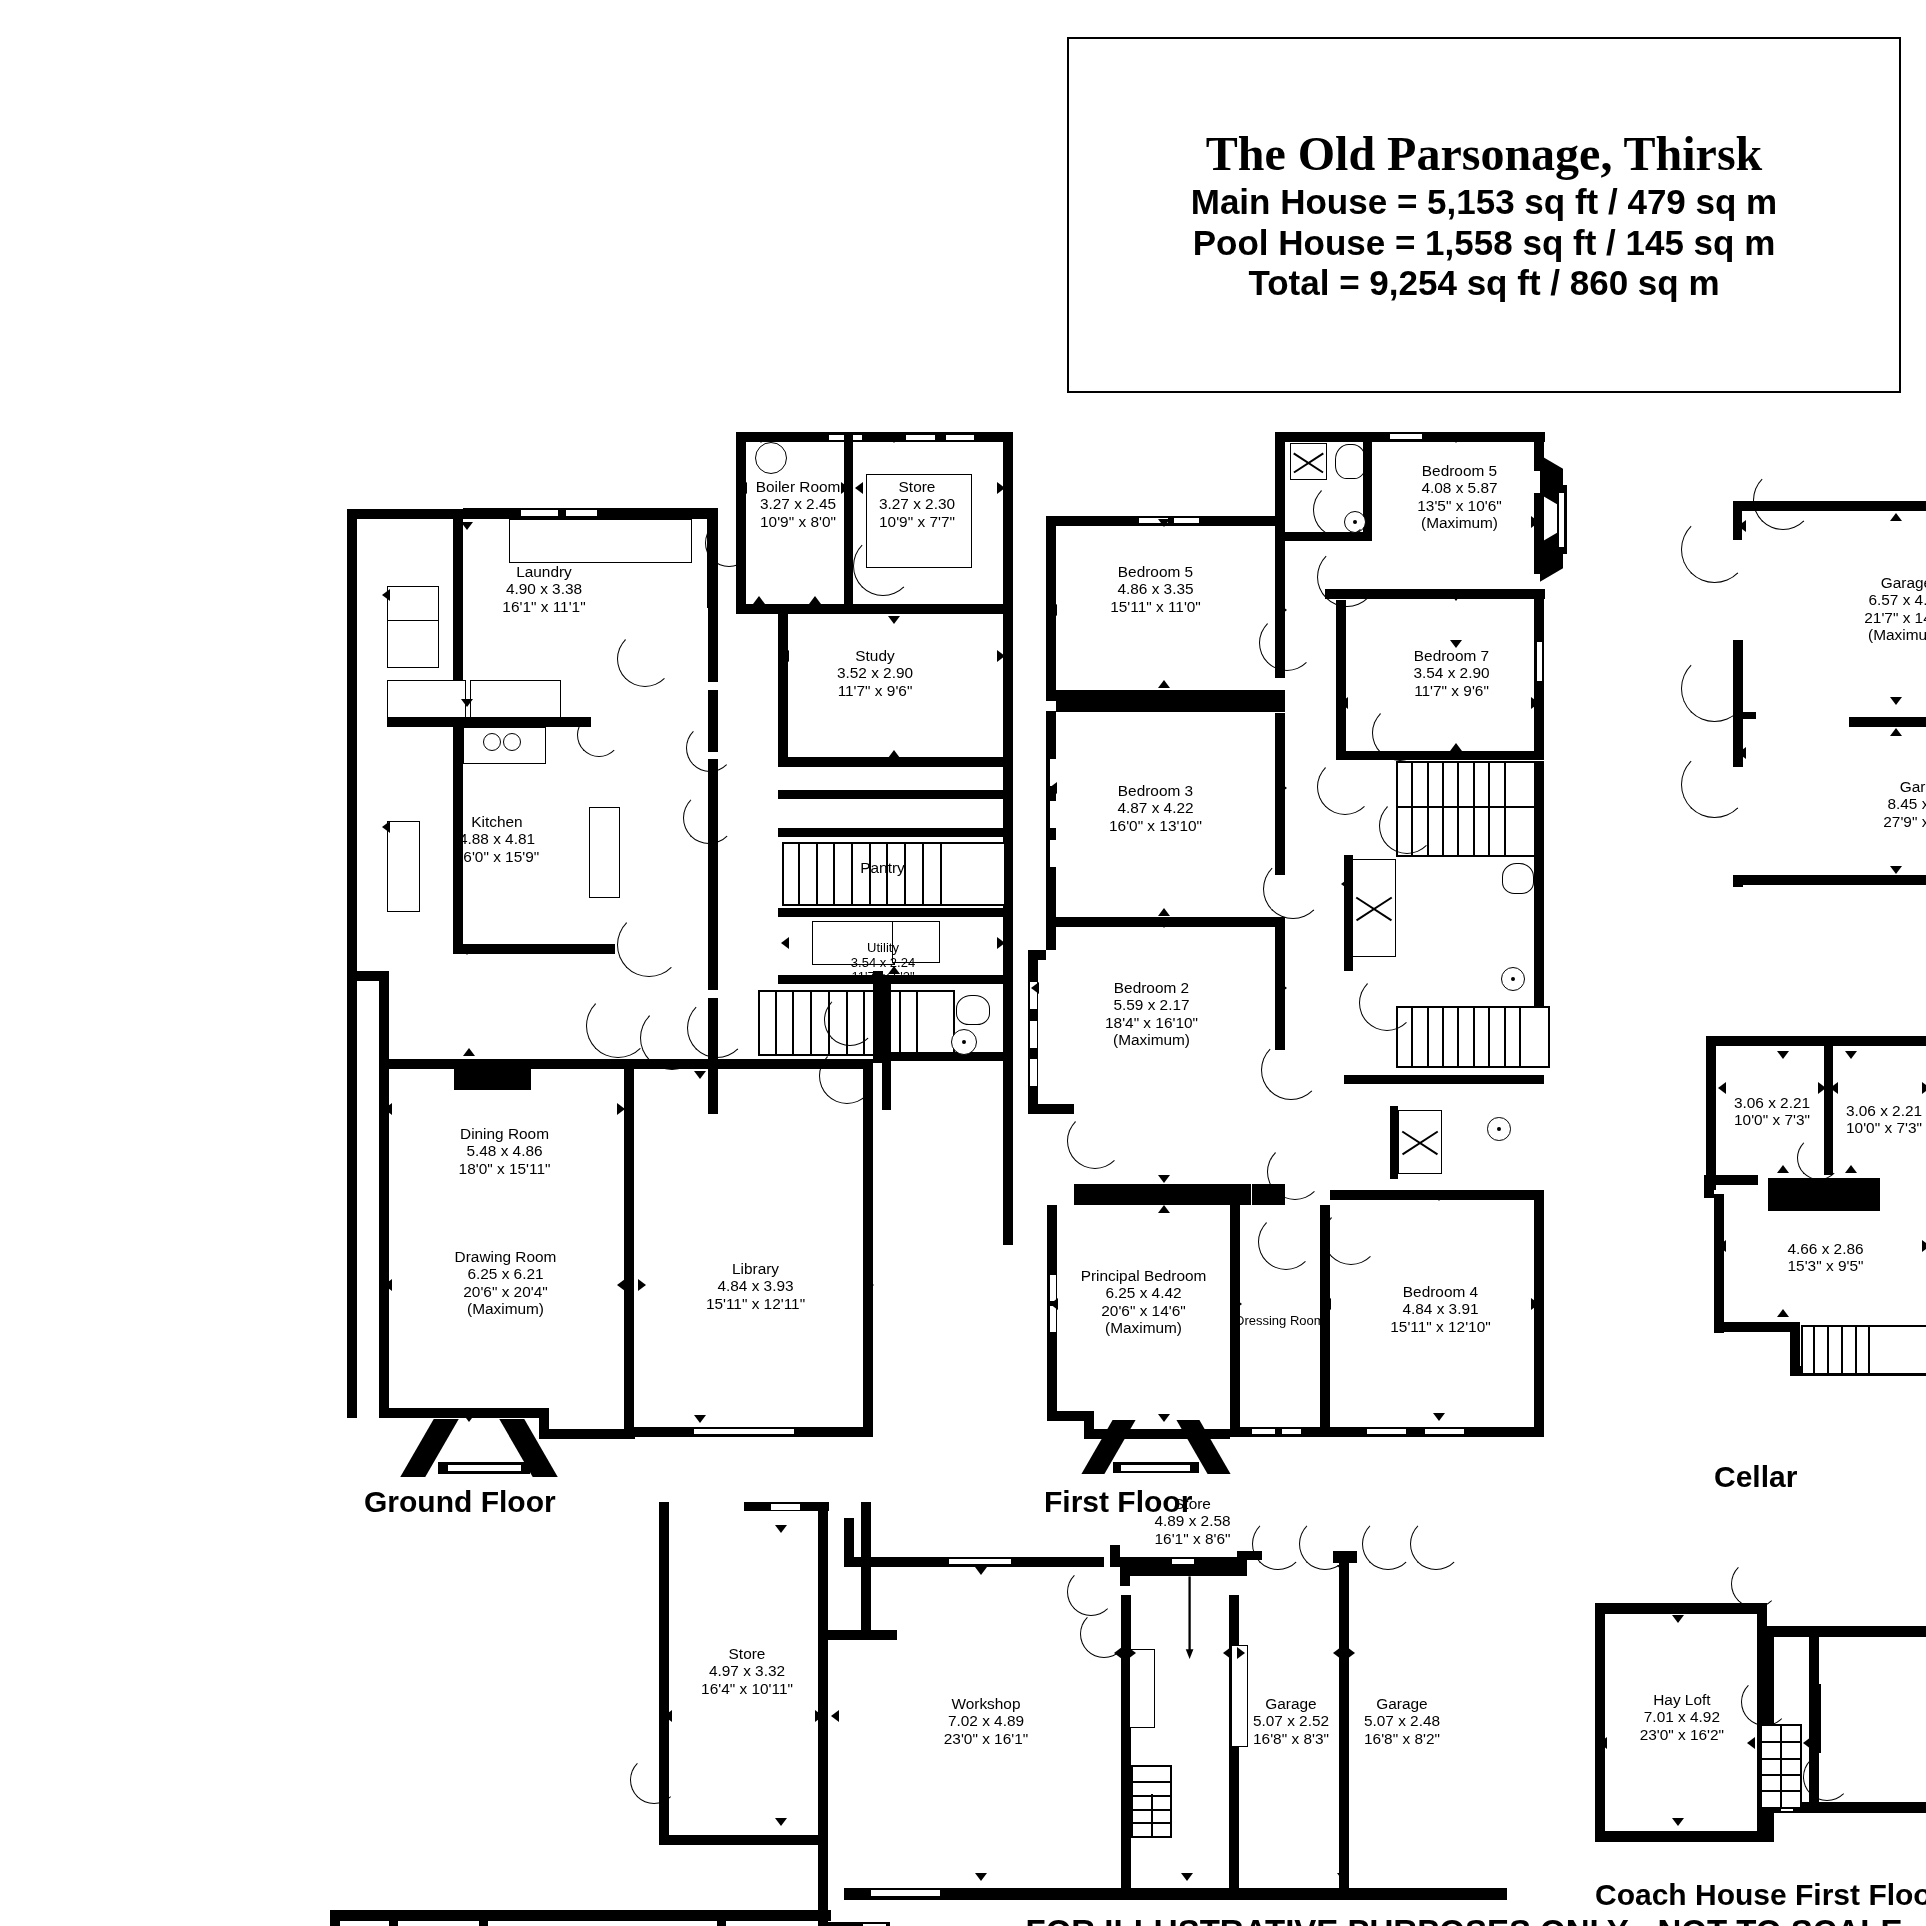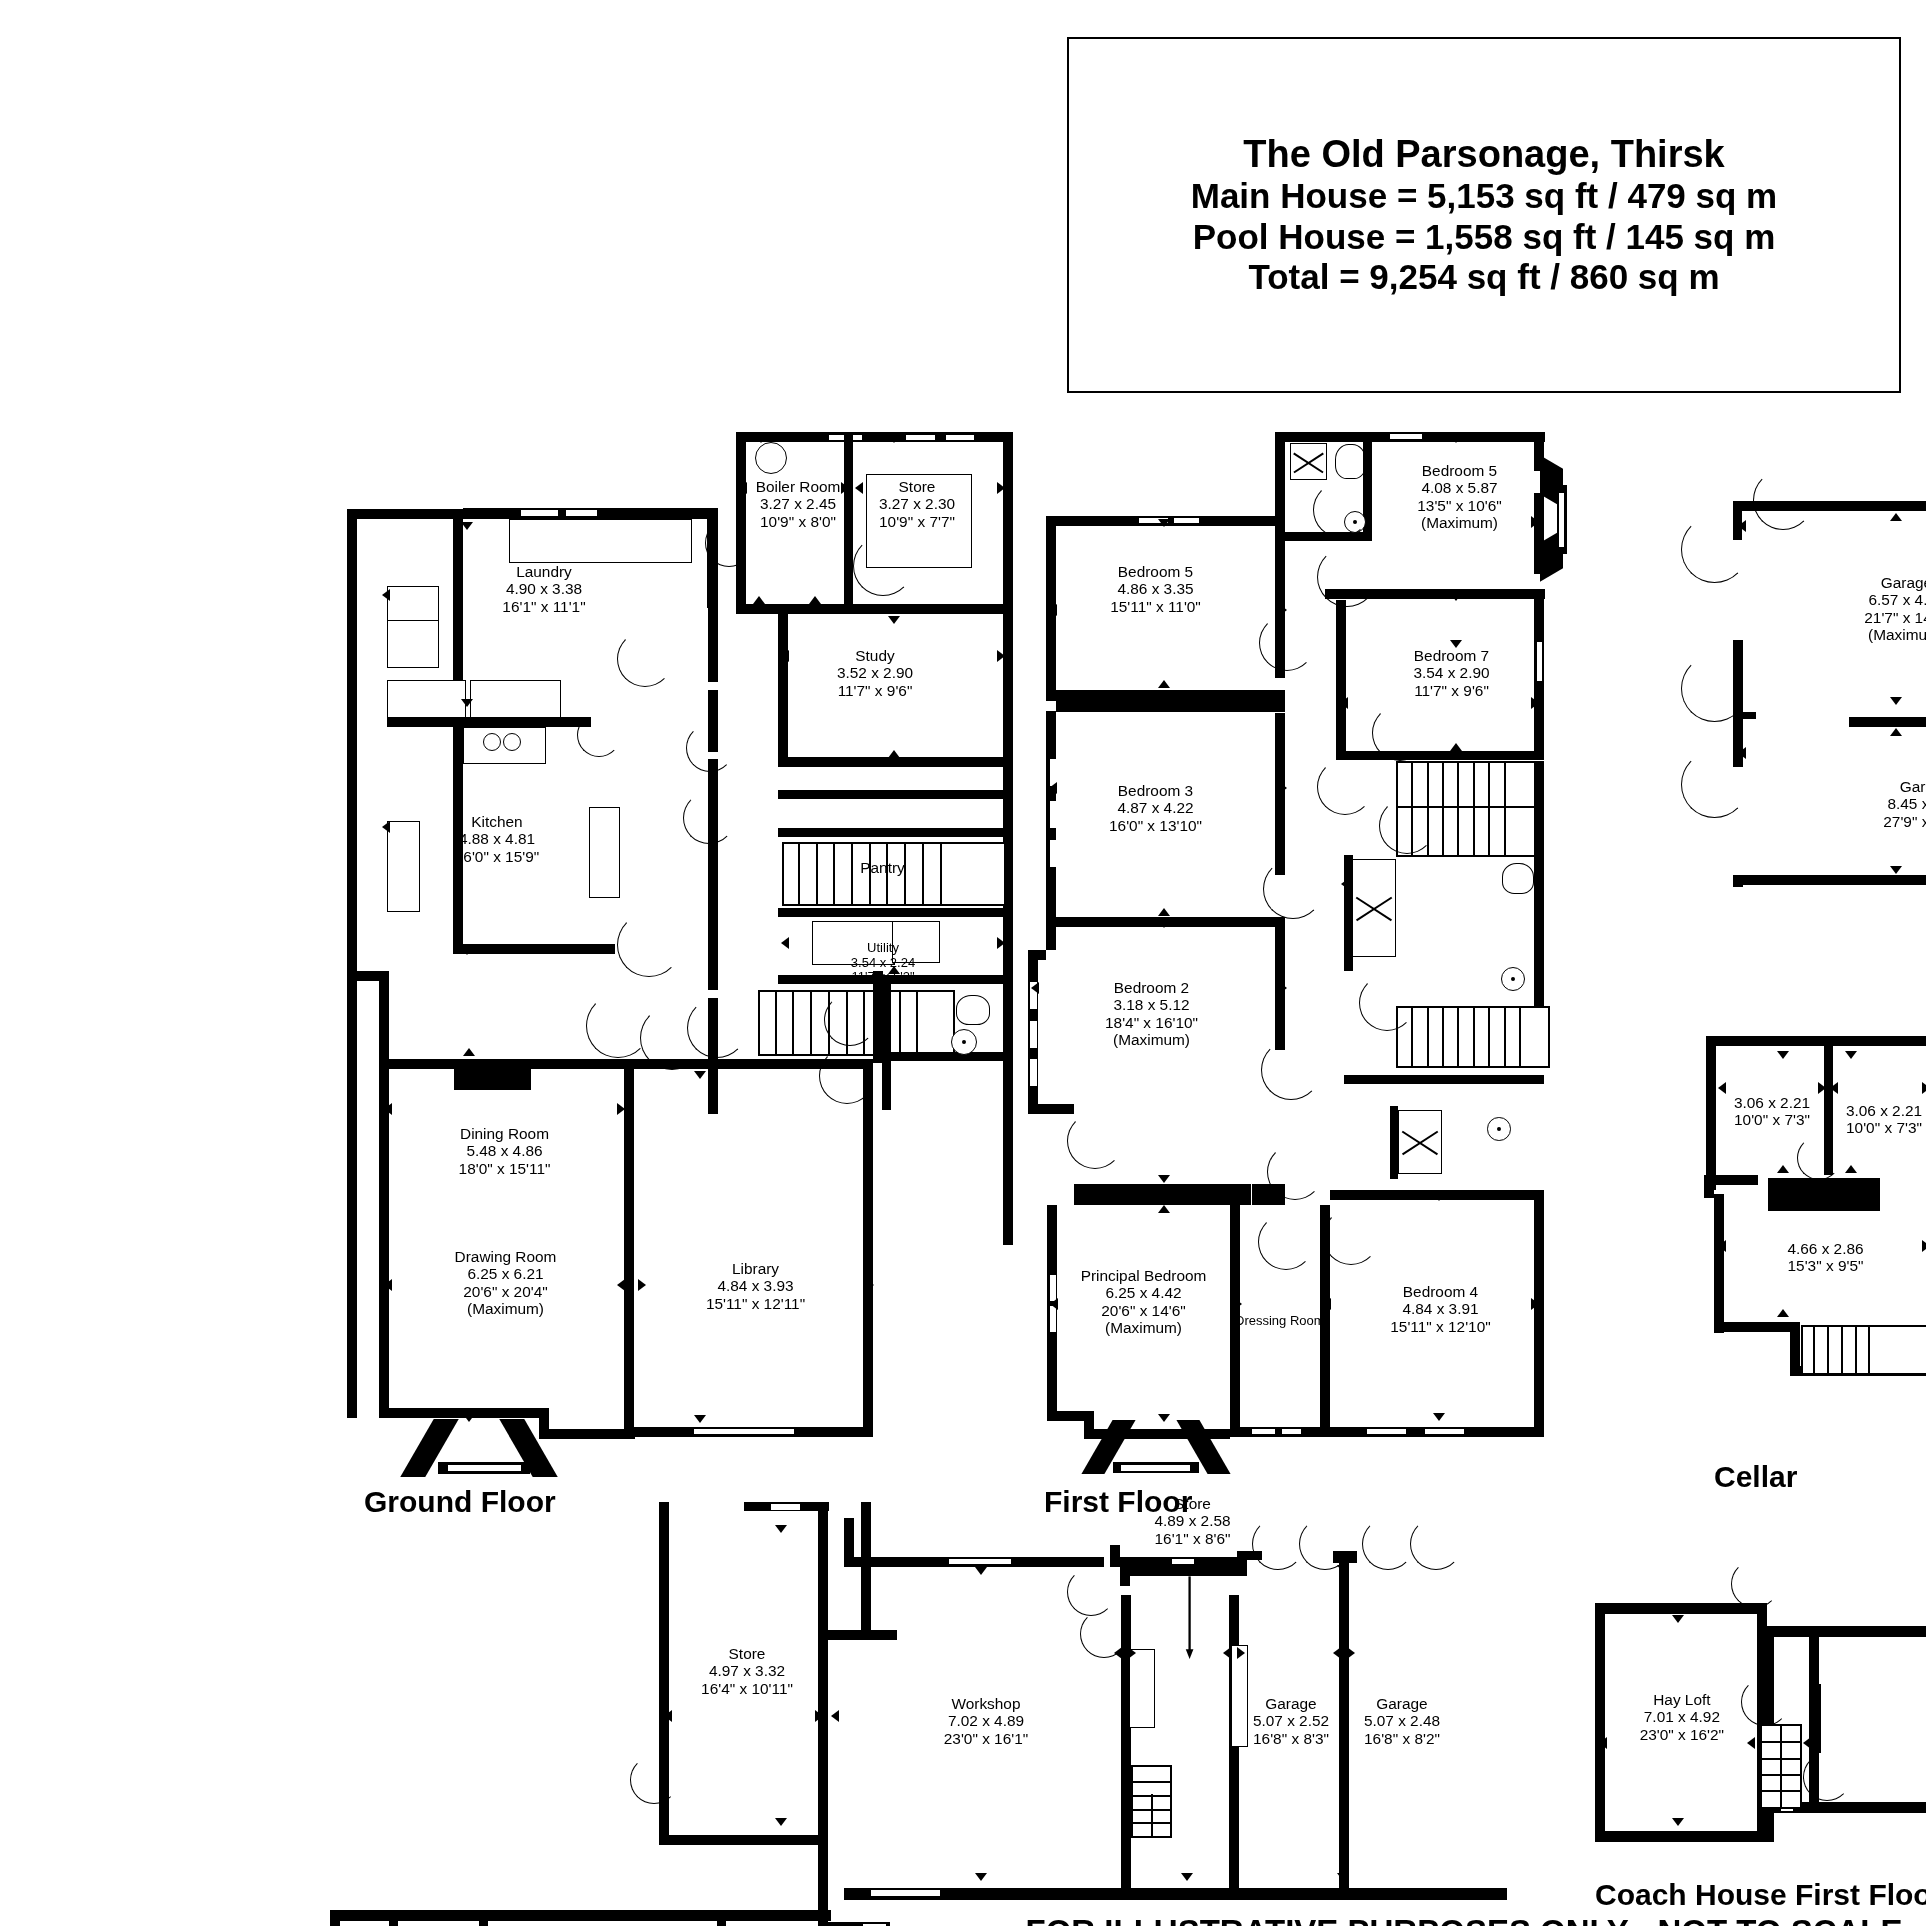--- a/index.html
+++ b/index.html
@@ -7,21 +7,21 @@
   #page{position:relative;width:2928px;height:2069px;background:#fff;overflow:hidden;}
 
   
   #title-block{
     position:absolute;left:1067px;top:37px;width:830px;height:352px;
     border:2.3px solid #000;background:#fff;
     display:flex;flex-direction:column;align-items:center;justify-content:center;
     font-weight:bold;text-align:center;
   }
   #title-block .tline{font-size:35px;line-height:1.16;white-space:nowrap;}
-  #title-block .tline.first{font-size:38px;}
+  #title-block .tline.first{font-size:48px;font-family:Liberation Serif, serif;}
 
   
   .section-caption{position:absolute;font-weight:bold;font-size:30px;white-space:nowrap;}
 
   
   .footer-line{position:absolute;text-align:center;white-space:nowrap;left:0;width:2928px;}
   #footer1{top:1913px;font-size:33px;font-weight:bold;}
 
   
   .plan{position:absolute;}
@@ -442,21 +442,21 @@
       <span class="dm">3.54 x 2.90</span>
       <span class="dm">11'7" x 9'6"</span>
     </div>
     <div class="lbl" style="left:62px;top:362px;width:177px;">
       <span class="nm">Bedroom 3</span>
       <span class="dm">4.87 x 4.22</span>
       <span class="dm">16'0" x 13'10"</span>
     </div>
     <div class="lbl" style="left:54px;top:559px;width:185px;">
       <span class="nm">Bedroom 2</span>
-      <span class="dm">3.18 x 5.12</span>
+      <span class="dm">5.59 x 2.17</span>
       <span class="dm">18'4" x 16'10"</span>
       <span class="dm">(Maximum)</span>
     </div>
     <div class="lbl" style="left:46px;top:847px;width:185px;">
       <span class="nm">Principal Bedroom</span>
       <span class="dm">6.25 x 4.42</span>
       <span class="dm">20'6" x 14'6"</span>
       <span class="dm">(Maximum)</span>
     </div>
     <div class="lbl sm" style="left:230px;top:894px;width:85px;">

